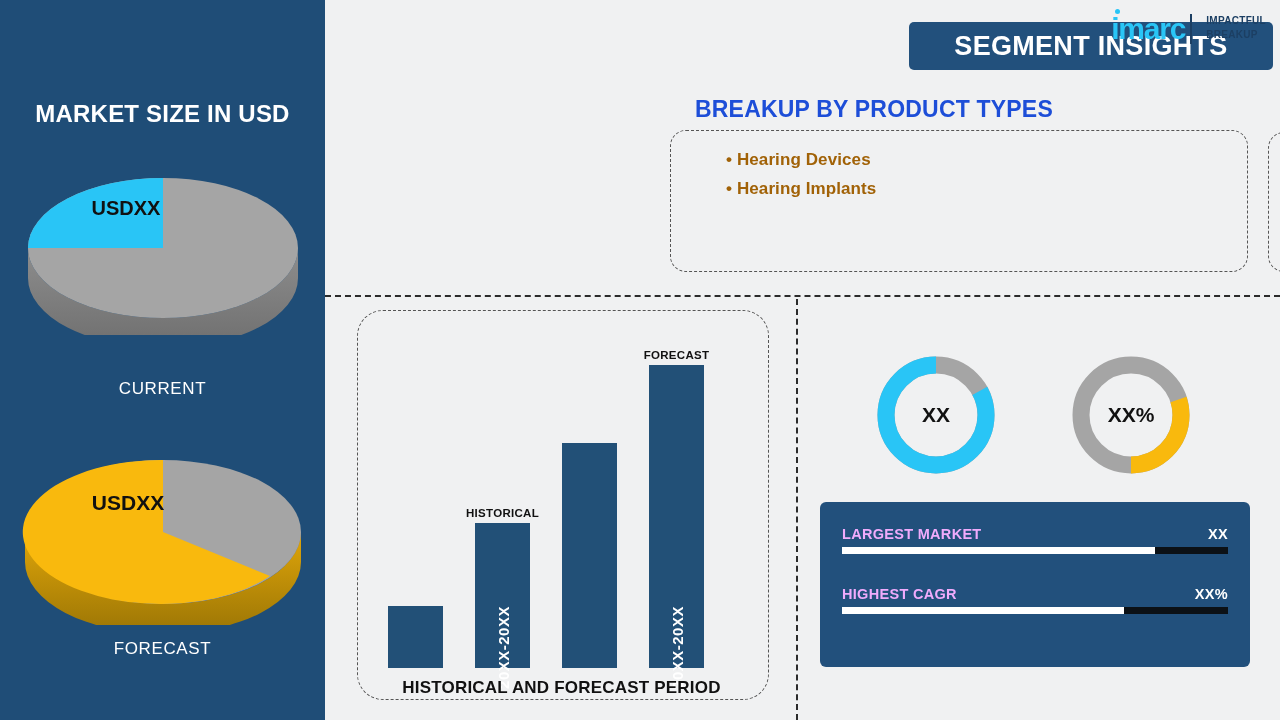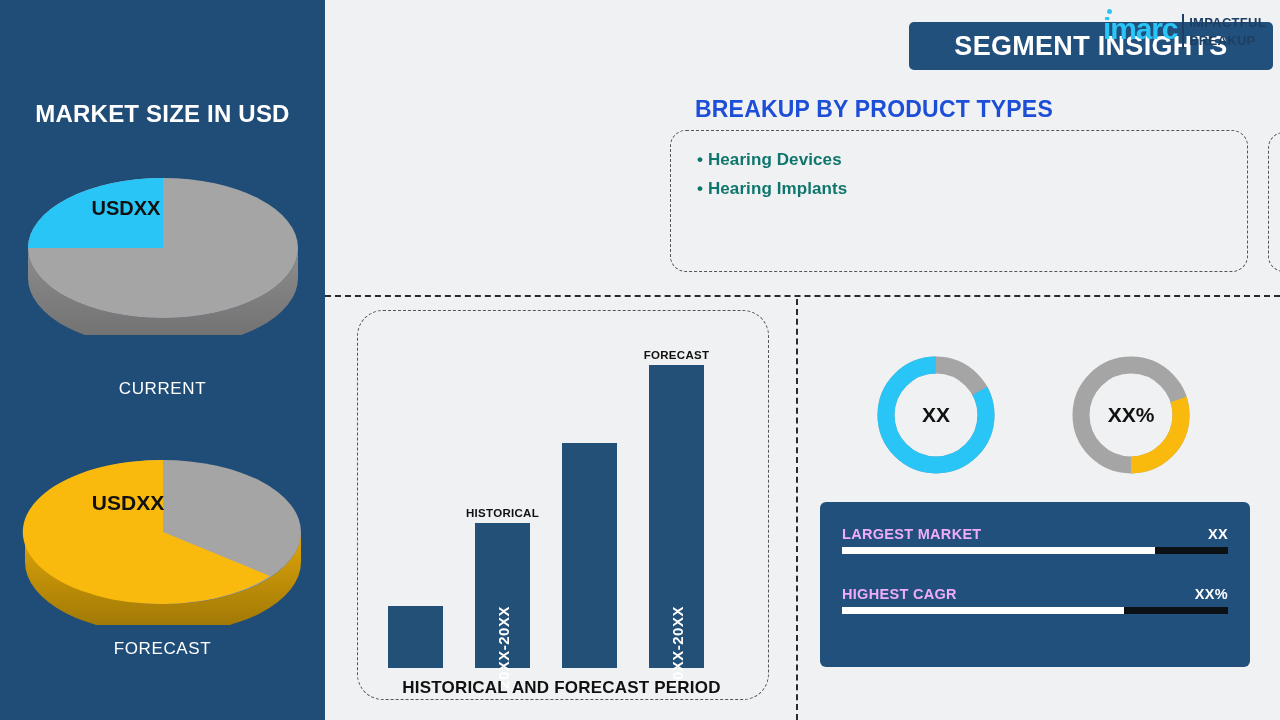--- a/index.html
+++ b/index.html
@@ -47,38 +47,38 @@
   }
   #logo-mark{
     font-size:30px; font-weight:bold; color:#29c5f6;
     letter-spacing:-1.2px; line-height:1; position:relative;
   }
   #logo-dot{
     position:absolute; left:4px; top:-5px;
     width:5px; height:5px; border-radius:50%; background:#29c5f6;
   }
   #logo-tag{
-    border-left:2px solid #1c3f63; padding-left:5px;
-    font-size:13px; font-weight:bold; color:#1c3f63;
+    border-left:2px solid #1c3f63; padding-left:14px;
+    font-size:10px; font-weight:bold; color:#1c3f63;
     line-height:1.35; letter-spacing:.3px;
   }
 
   
   #breakup-heading{
     position:absolute; left:370px; top:96px;
     font-size:23px; font-weight:bold; color:#1d4ed8; letter-spacing:.2px;
   }
   #breakup-box{
     position:absolute; left:345px; top:130px; width:578px; height:142px;
     border:1.6px dashed #555; border-radius:16px;
     padding:14px 0 0 26px;
   }
   .breakup-item{
-    font-size:17px; font-weight:bold; color:#0f766e;
-    line-height:1.72; letter-spacing:.1px;
+    font-size:17px; font-weight:bold; color:#a16207;
+    line-height:1.72; letter-spacing:.1px;margin-left:29px;
   }
 
   
   #growth-heading{
     position:absolute; left:940px; top:99px; width:320px;
     text-align:center;
     font-size:22px; font-weight:bold; color:#161616; letter-spacing:.2px;
   }
   #growth-box{
     position:absolute; left:943px; top:132px; width:306px; height:140px;

